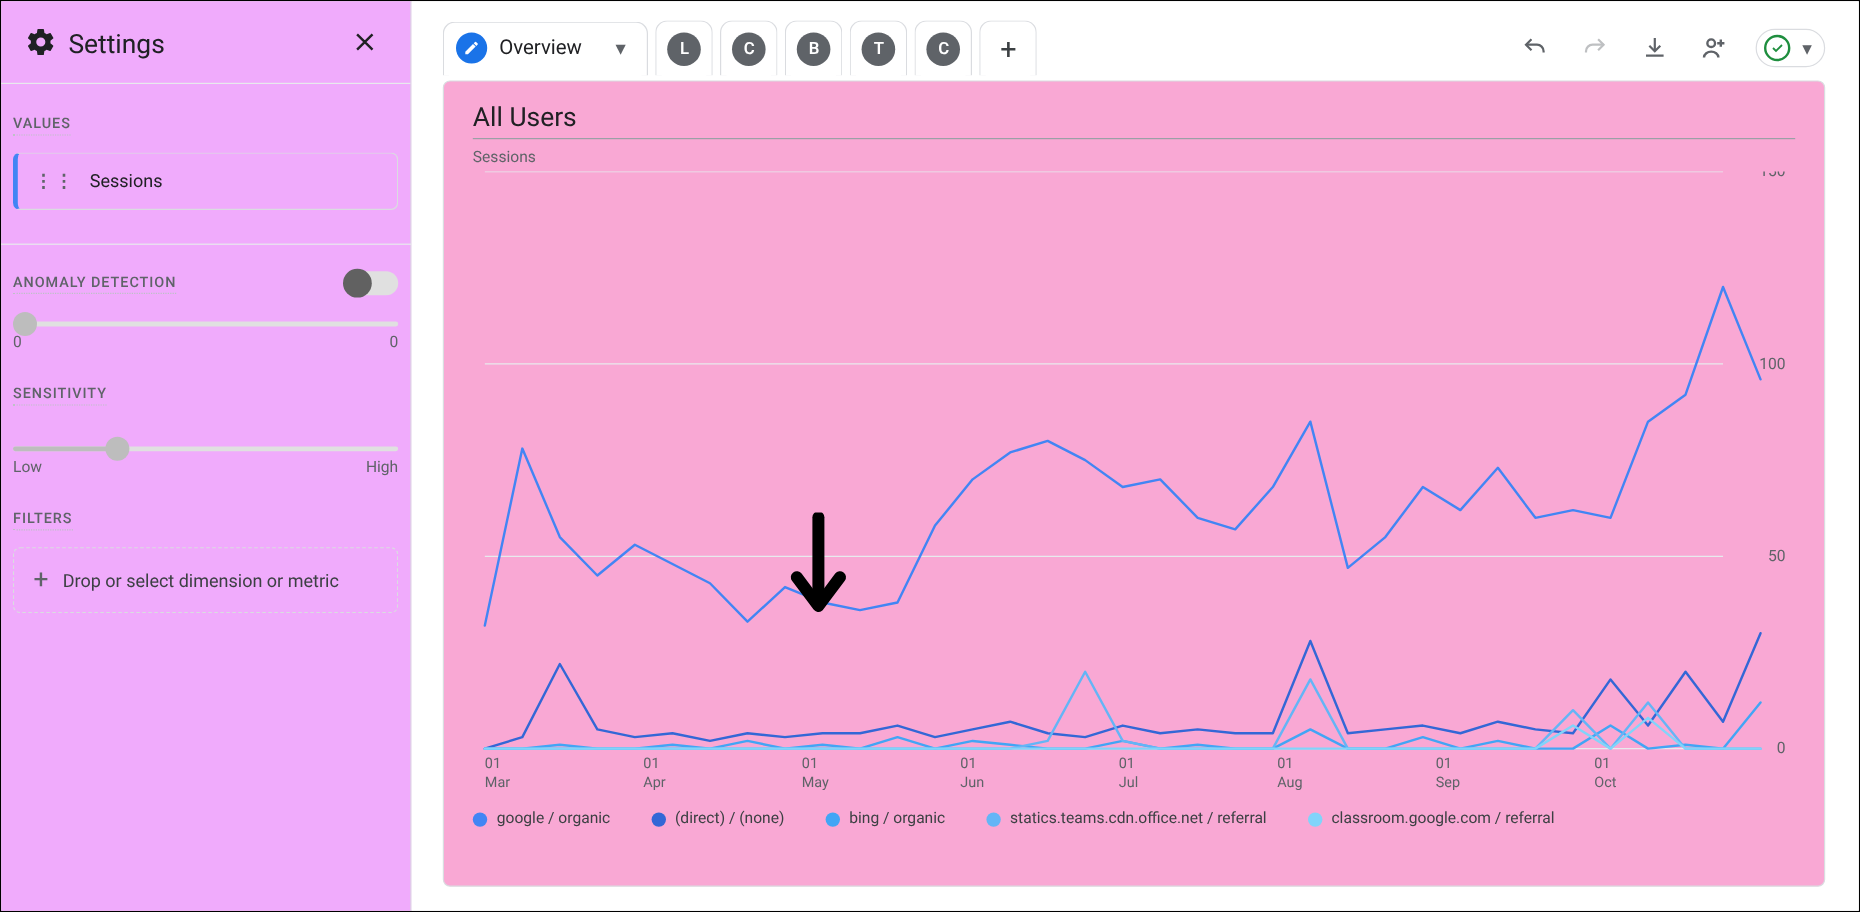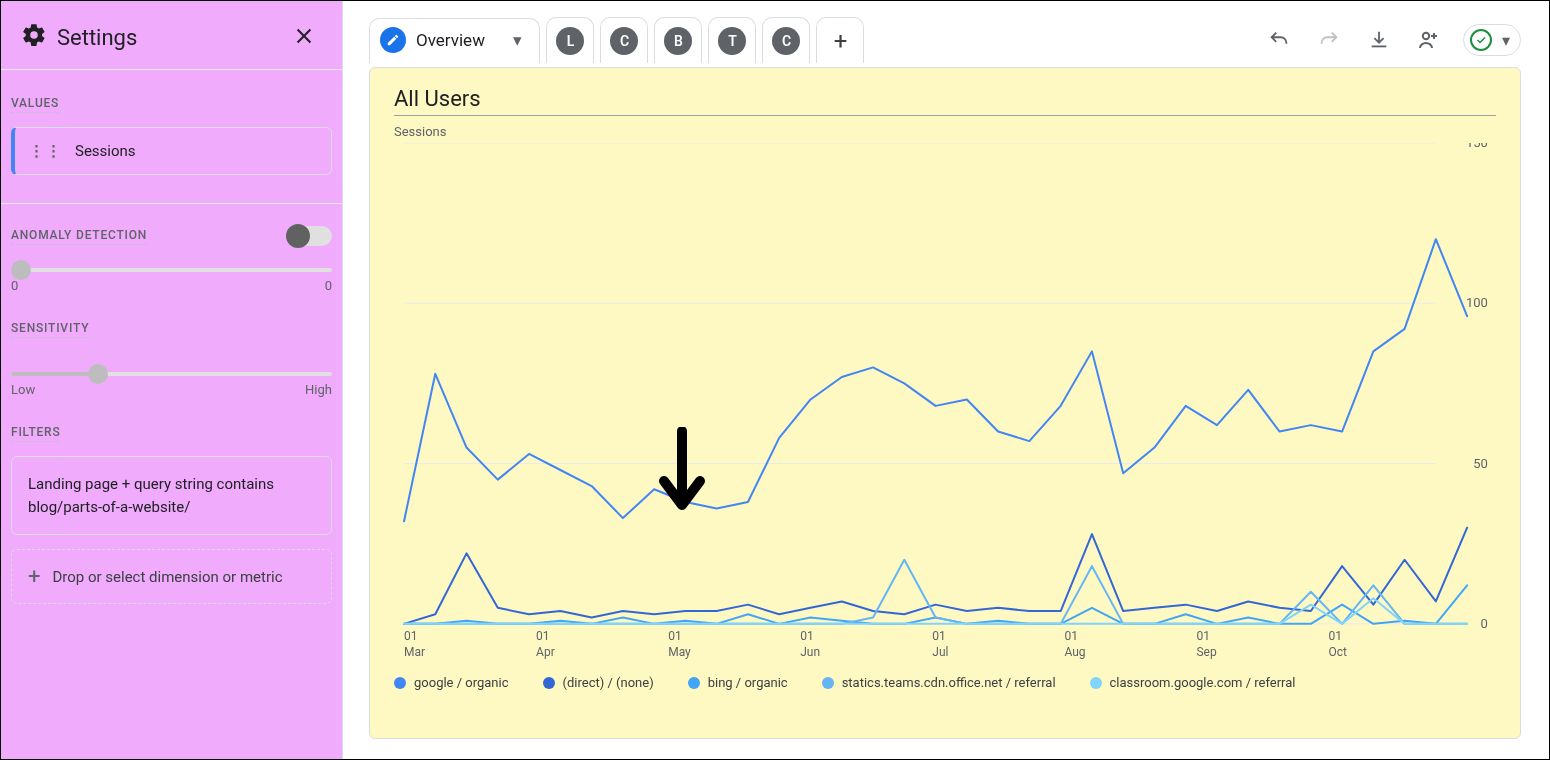--- a/index.html
+++ b/index.html
@@ -35,21 +35,21 @@
   .tab-caret{margin-left:18px;color:#5f6368}
   .mini-tab{width:48px;height:46px;border:1px solid #dadce0;border-bottom:none;border-radius:10px 10px 0 0;background:#fff;display:flex;align-items:center;justify-content:center}
   .mini-tab .cir{width:28px;height:28px;border-radius:50%;background:#5f6368;color:#fff;font-weight:600;display:flex;align-items:center;justify-content:center;font-size:14px}
   .mini-tab.add .plus2{font-size:24px;color:#3c4043}
   .spacer{flex:1}
   .top-actions{display:flex;align-items:center;gap:18px}
   .icon-btn{width:32px;height:32px;background:none;border:none;cursor:pointer;display:flex;align-items:center;justify-content:center;color:#5f6368}
   .status-pill{display:flex;align-items:center;gap:10px;border:1px solid #dadce0;border-radius:20px;padding:4px 10px 4px 6px}
   .status-pill .ok{width:22px;height:22px;border-radius:50%;border:2px solid #1e8e3e;display:flex;align-items:center;justify-content:center}
   
-  .card{margin:0 28px 20px 26px;border:1px solid #dadce0;border-radius:6px;padding:18px 24px 18px 24px;position:relative;background:#fef9c3;flex:1}
+  .card{margin:0 28px 20px 26px;border:1px solid #dadce0;border-radius:6px;padding:18px 24px 18px 24px;position:relative;background:#f9a8d4;flex:1}
   .card h2{font-size:22px;font-weight:400;margin-bottom:4px}
   .card .hr{border-top:1px solid #9aa0a6;margin-bottom:8px}
   .metric-lbl{font-size:13px;color:#5f6368}
   .chart-wrap{position:relative;height:520px;margin-top:4px}
   .chart-wrap svg{position:absolute;inset:0}
   .legend{display:flex;flex-wrap:wrap;gap:34px;margin-top:12px;font-size:13px;color:#3c4043}
   .legend span{display:flex;align-items:center;gap:8px}
   .legend .dot{width:12px;height:12px;border-radius:50%}
   .arrow-annot{position:absolute;left:260px;top:284px;pointer-events:none}
 </style>
@@ -103,23 +103,20 @@
       <div class="slider-track">
         <div class="slider-fill" style="width:26%"></div>
         <div class="slider-thumb" style="left:24%"></div>
       </div>
       <div class="slider-labels">
         <span>Low</span>
         <span>High</span>
       </div>
 
       <div class="section-mini">FILTERS</div>
-      <div class="filter-card">
-        <span>Landing page + query string contains blog/parts-of-a-website/</span>
-      </div>
       <div class="drop-card">
         <span class="plus">+</span>
         <span>Drop or select dimension or metric</span>
       </div>
     </div>
   </aside>
 
   <main class="main">
     <div class="topbar">
       <div class="tab-row">

